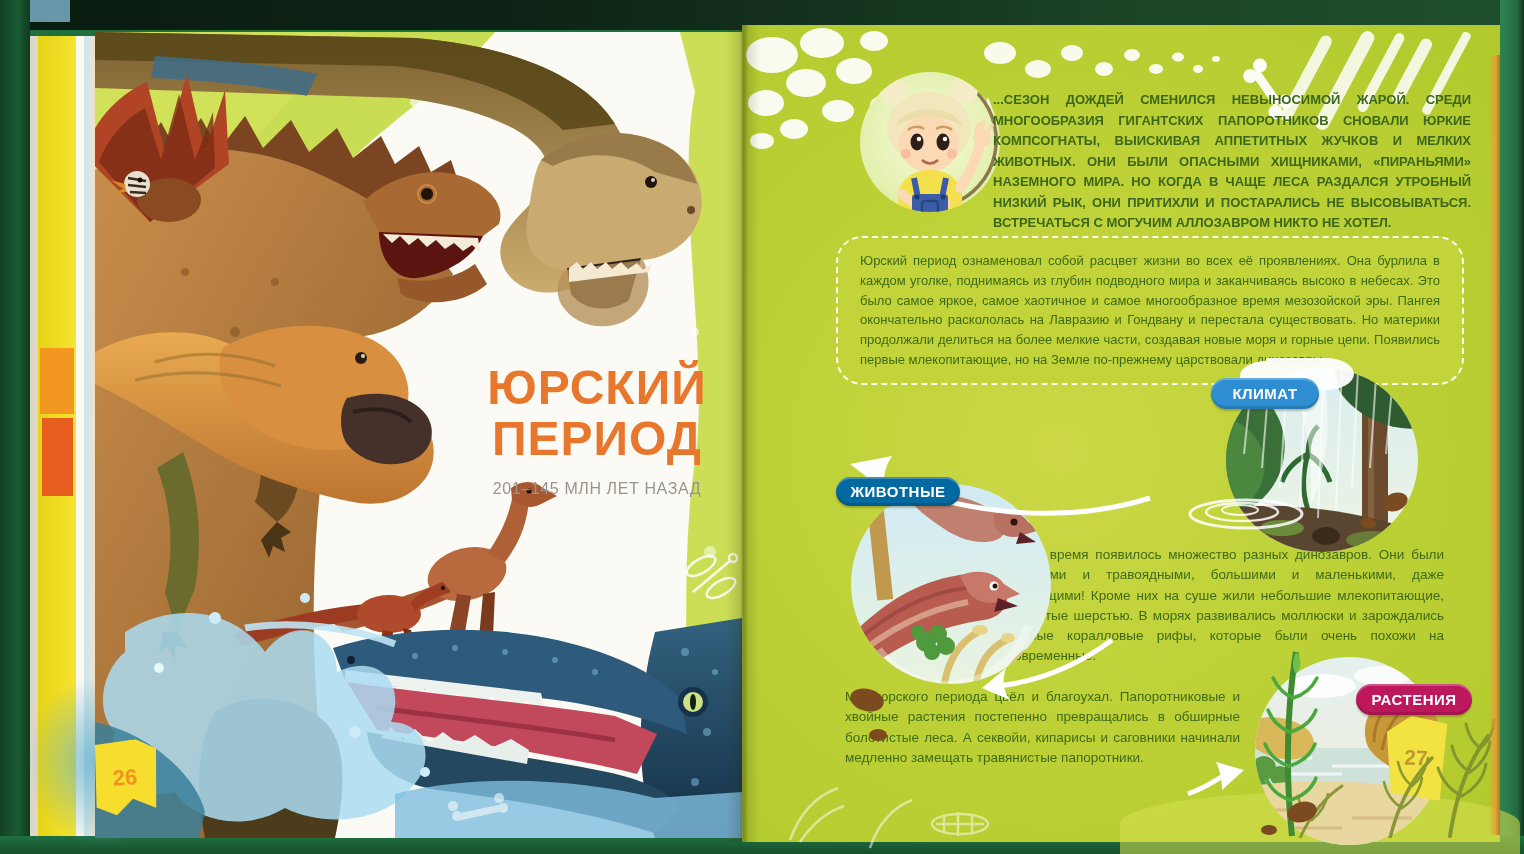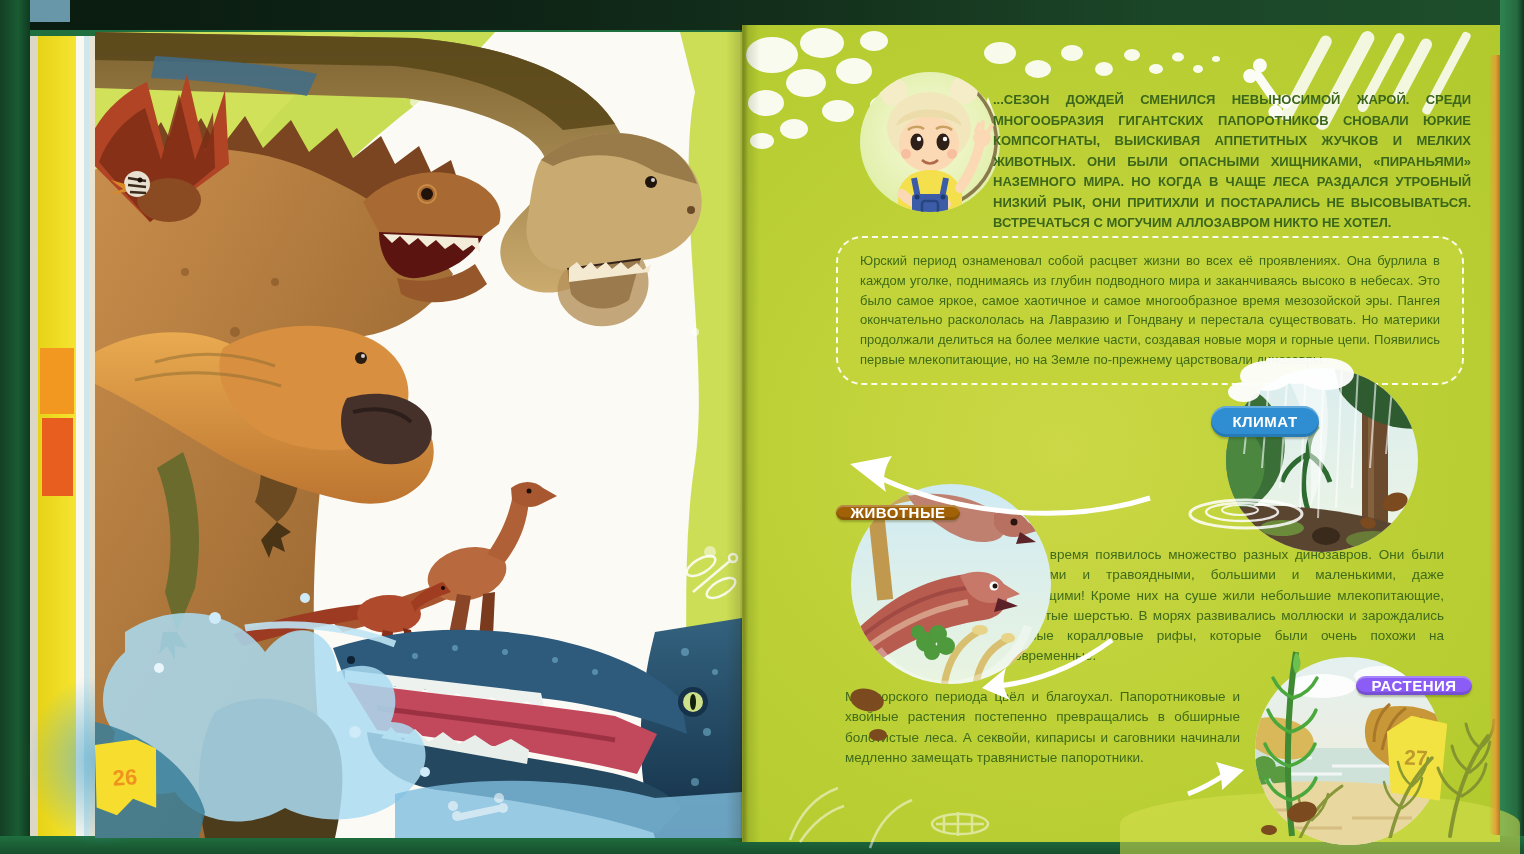--- a/index.html
+++ b/index.html
@@ -46,24 +46,24 @@
     text-align:justify;font-weight:bold;z-index:6;}
   .dashed-box{left:836px;top:236px;width:628px;box-sizing:border-box;padding:13px 22px;
     background:#c3d43a;border:2px dashed rgba(255,255,255,.9);border-radius:26px;z-index:6;}
   .dashed-box p{margin:0;font-size:13px;line-height:1.52;color:#3e6b17;text-align:justify;}
   .para{font-size:13.5px;line-height:1.5;color:#3f6b19;text-align:justify;z-index:6;}
   .p-climate{left:845px;top:375px;width:363px;}
   .p-animals{left:1007px;top:545px;width:437px;}
   .p-plants{left:845px;top:687px;width:395px;}
   .badge{z-index:12;display:flex;align-items:center;justify-content:center;color:#fff;font-weight:bold;
     font-size:15px;border-radius:17px;letter-spacing:.5px;
-    box-shadow:0 2px 2px rgba(60,70,10,.3), inset 0 -3px 0 rgba(0,0,0,.14), inset 0 2px 0 rgba(255,255,255,.25);margin-top:28px;}
+    box-shadow:0 2px 2px rgba(60,70,10,.3), inset 0 -3px 0 rgba(0,0,0,.14), inset 0 2px 0 rgba(255,255,255,.25);}
   .b-climate{left:1211px;top:378px;width:108px;height:31px;background:#2f8ed2;}
-  .b-animals{left:836px;top:477px;width:124px;height:15px;background:#a16207;}
-  .b-plants{left:1356px;top:648px;width:116px;height:19px;background:#8b5cf6;}
+  .b-animals{left:836px;top:477px;width:124px;height:29px;background:#0369a1;}
+  .b-plants{left:1356px;top:684px;width:116px;height:31px;background:#be185d;}
   .photo-circle{z-index:7;}
   .hill-band{left:1120px;top:792px;width:400px;height:64px;border-radius:100% 100% 0 0/100% 100% 0 0;
     background:rgba(214,224,80,.55);z-index:5;}
   svg{display:block;}
 </style>
 </head>
 <body>
 
 <div class="canvas">
 
@@ -235,20 +235,25 @@
       </g>
       <g fill="#ffffff" opacity=".55">
         <rect x="360" y="778" width="46" height="7" rx="3" transform="rotate(-12 380 780)"></rect>
         <circle cx="358" cy="774" r="5"></circle>
           <circle cx="362" cy="784" r="5"></circle>
         <circle cx="404" cy="766" r="5"></circle>
           <circle cx="408" cy="776" r="5"></circle>
       </g>
     </svg>
 
+    <div class="abs title-block" style="left:377px;top:330px;width:250px;">
+      <div class="title-line">ЮРСКИЙ</div>
+      <div class="title-line">ПЕРИОД</div>
+      <div class="subtitle">201–145 МЛН ЛЕТ НАЗАД</div>
+    </div>
   </div>
 
   <div class="abs right-page">
 
     <svg class="abs" style="left:0;top:0;" width="758" height="140" viewBox="0 0 758 140">
       <g fill="#ffffff" opacity=".92">
         <ellipse cx="30" cy="30" rx="26" ry="18"></ellipse>
           <ellipse cx="80" cy="18" rx="22" ry="15"></ellipse>
         <ellipse cx="64" cy="58" rx="20" ry="14"></ellipse>
           <ellipse cx="112" cy="46" rx="18" ry="13"></ellipse>

